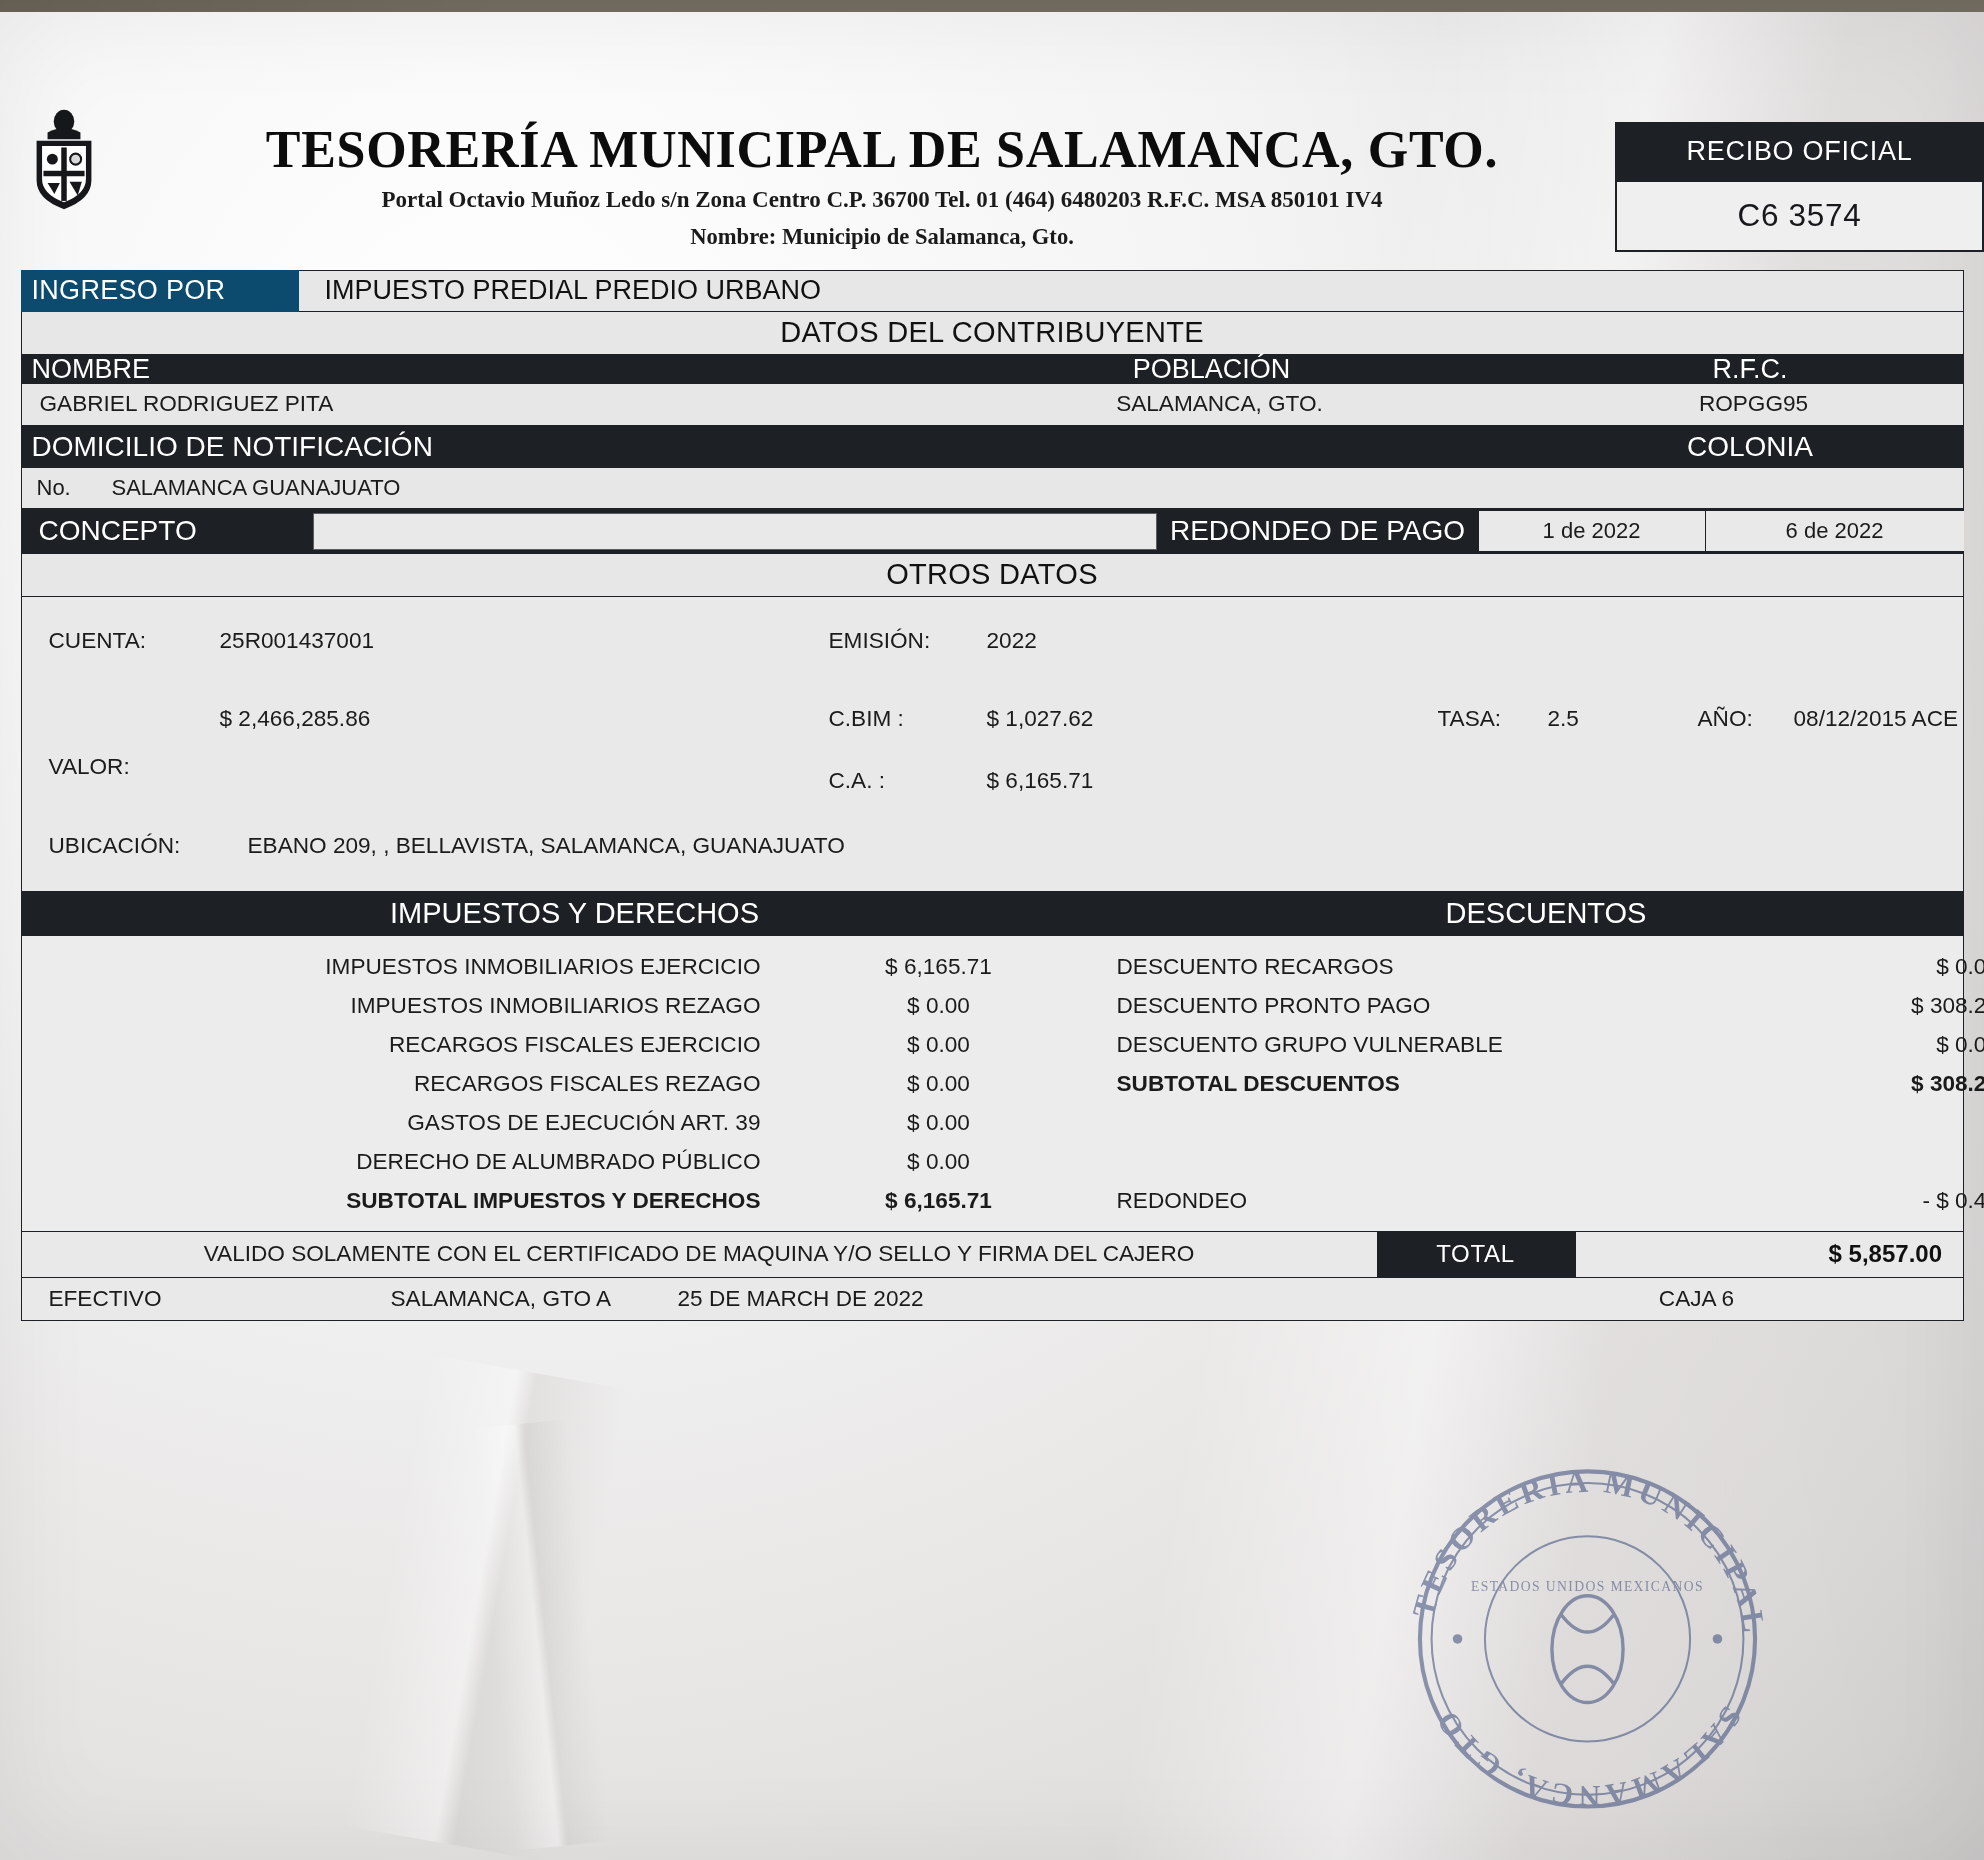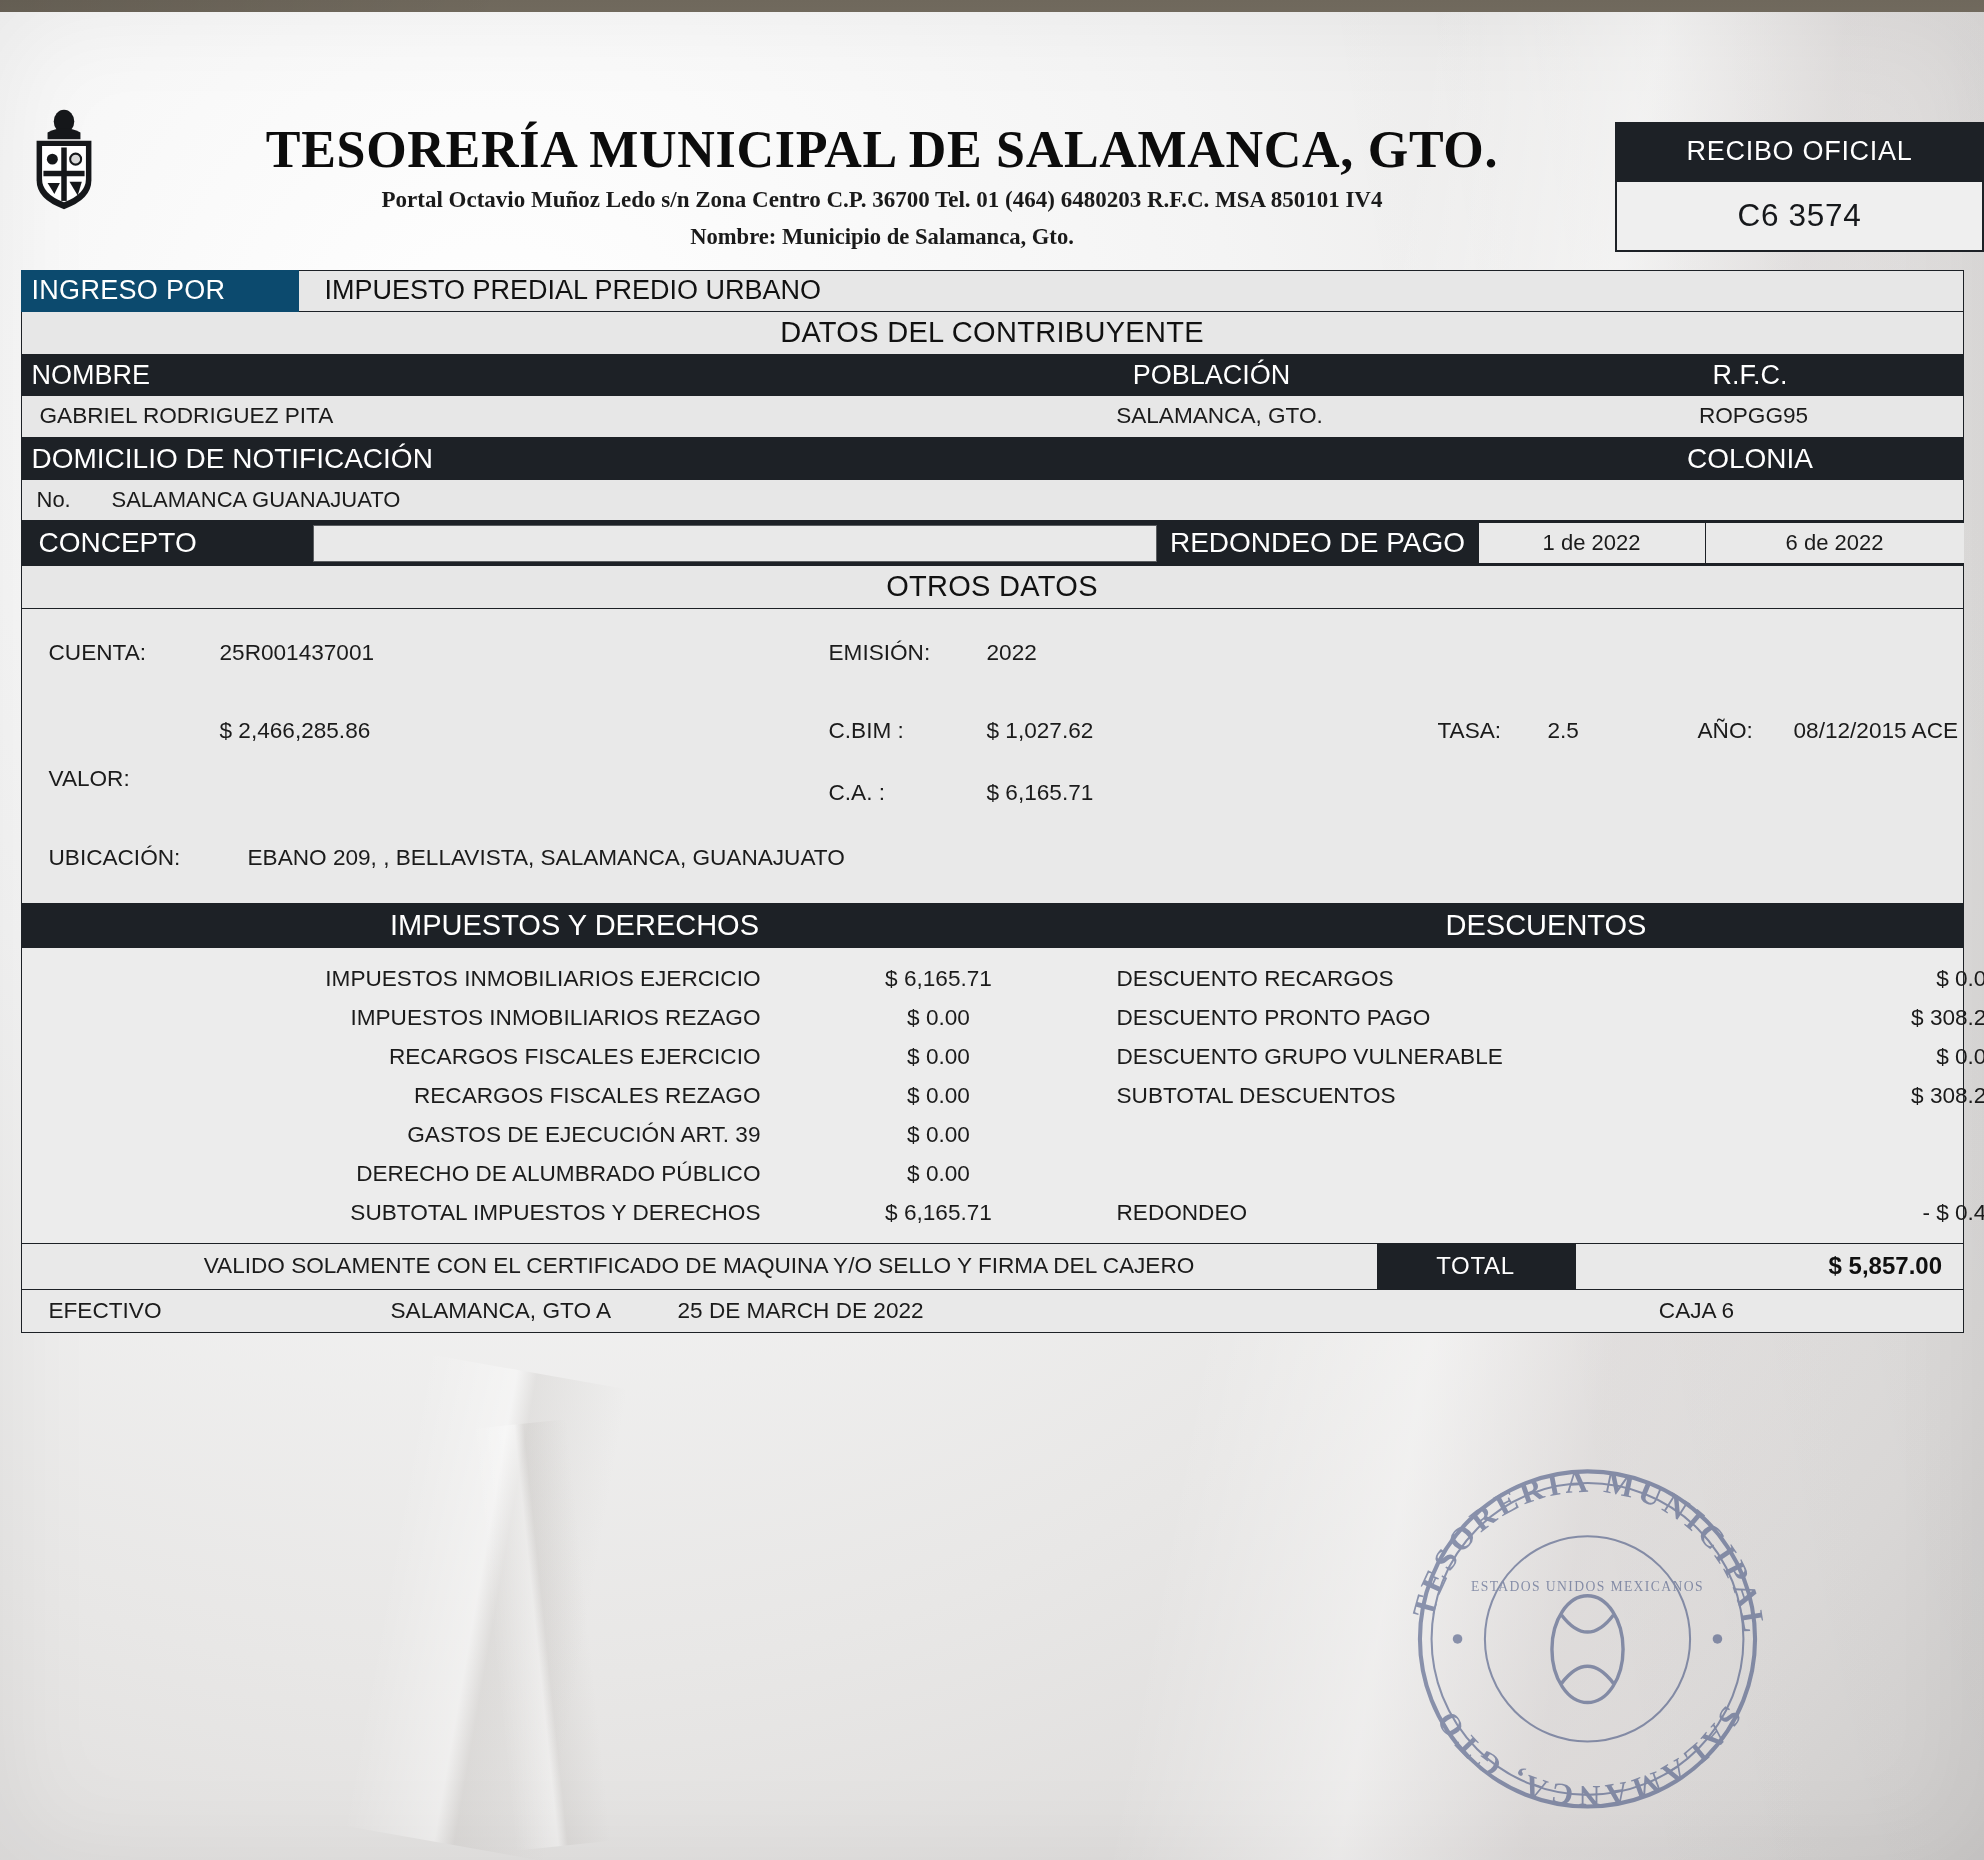--- a/index.html
+++ b/index.html
@@ -169,21 +169,21 @@
     display: flex;
     align-items: center;
     justify-content: center;
     border-left: 1.4px solid #1d2126;
     border-right: 1.4px solid #1d2126;
     border-bottom: 1.4px solid #1d2126;
     letter-spacing: 0.3px;
   }
 
   .head-row {
-    height: 41px;
+    height: 29px;
     background: #1d2126;
     color: #fff;
     font-size: 27px;
     display: flex;
     align-items: center;
   }
   .head-row .h-nombre { width: 855px; padding-left: 11px; }
   .head-row .h-poblacion { width: 650px; text-align: center; justify-content: center; display: flex; }
   .head-row .h-rfc { flex: 1; display: flex; justify-content: center; }
 
@@ -289,21 +289,21 @@
   .col-right { flex: 1; }
   .line {
     display: flex;
     align-items: center;
     height: 39px;
     font-size: 22.6px;
     color: #1b1b1b;
   }
   .line .lbl { width: 739px; text-align: right; padding-right: 0; }
   .line .amt { width: 356px; text-align: center; }
-  .line.bold .lbl, .line.bold .amt { font-weight: normal; }
+  .line.bold .lbl, .line.bold .amt { font-weight: bold; }
 
   .col-right .line .lbl { width: 739px; text-align: left; }
   .col-right .line .amt { width: 123px; text-align: right; padding-left: 20.5px; }
 
   .valido-row {
     display: flex;
     height: 45px;
     border-left: 1.4px solid #1d2126;
     border-right: 1.4px solid #1d2126;
     border-top: 1.4px solid #1d2126;

